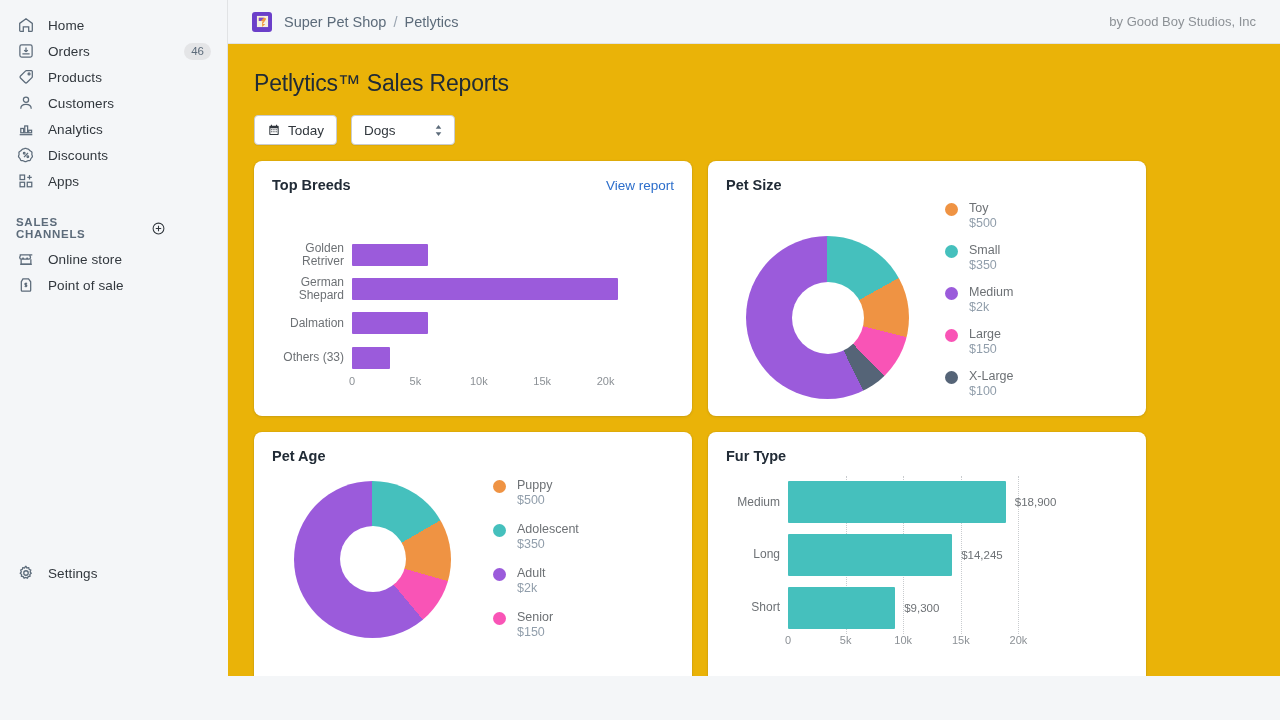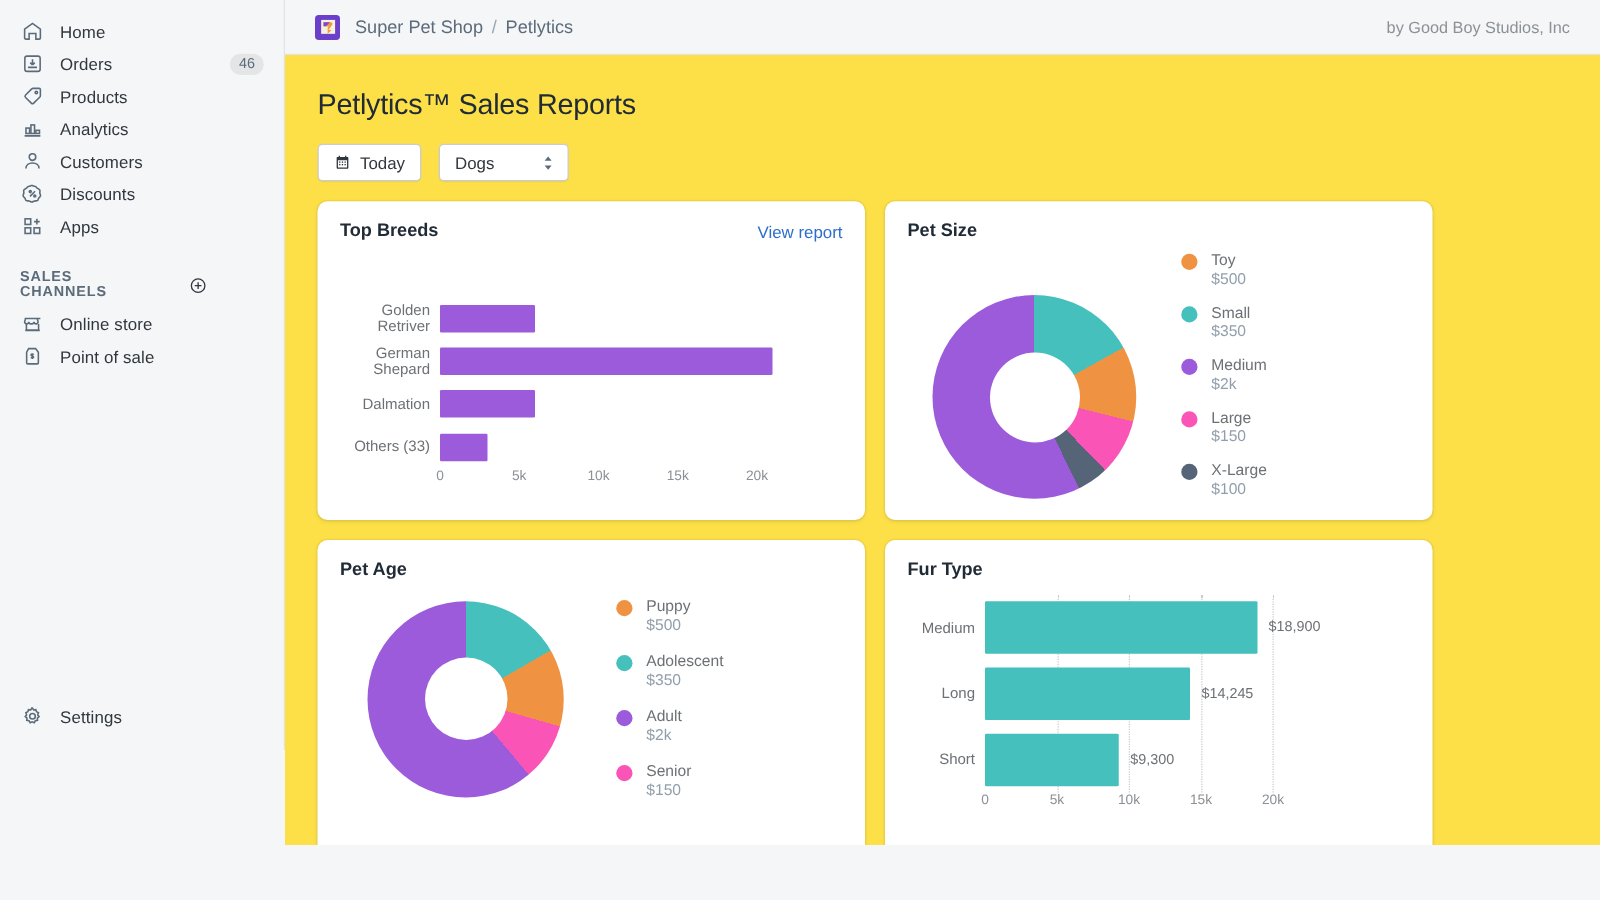--- a/index.html
+++ b/index.html
@@ -64,21 +64,21 @@
     margin-left: auto; margin-right: 45px;
     width: 16px; height: 16px; color: #31373d;
     display: flex; align-items: center; justify-content: center;
     cursor: pointer;
   }
   .nav-bottom {
     position: absolute; bottom: 14px; left: 0; right: 0;
   }
 
   
-  .main { flex: 1 1 auto; height: 676px; position: relative; background: #fde047; overflow: hidden; }
+  .main { flex: 1 1 auto; height: 676px; position: relative; background: #eab308; overflow: hidden; }
   .topbar {
     height: 44px;
     background: #f4f6f8;
     border-bottom: 1px solid #e1e3e5;
     display: flex; align-items: center;
     padding: 0 24px 0 24px;
   }
   .logo {
     width: 20px; height: 20px; border-radius: 3px;
     background: #6b3fc9;
@@ -212,37 +212,37 @@
           <path d="M10.4 3H16a1 1 0 0 1 1 1v5.6a1.5 1.5 0 0 1-.44 1.06l-5.5 5.5a1.5 1.5 0 0 1-2.12 0l-5.1-5.1a1.5 1.5 0 0 1 0-2.12l5.5-5.5A1.5 1.5 0 0 1 10.4 3Z"></path>
           <circle cx="13.4" cy="6.6" r="1.1"></circle>
         </svg>
       </span>
       <span class="lbl">Products</span>
     </div>
 
     <div class="nav-item">
       <span class="ico">
         <svg width="18" height="18" viewBox="0 0 20 20" fill="none" stroke="currentColor" stroke-width="1.4">
+          <circle cx="10" cy="6.3" r="2.9"></circle>
+          <path d="M4.2 16.4c0-3.1 2.6-4.8 5.8-4.8s5.8 1.7 5.8 4.8"></path>
+        </svg>
+      </span>
+      <span class="lbl">Customers</span>
+    </div>
+
+    <div class="nav-item">
+      <span class="ico">
+        <svg width="18" height="18" viewBox="0 0 20 20" fill="none" stroke="currentColor" stroke-width="1.4">
           <path d="M3 16.3h14"></path>
           <rect x="4.2" y="9.4" width="3.2" height="4.8"></rect>
           <rect x="8.6" y="6.6" width="3.2" height="7.6"></rect>
           <rect x="13" y="11.4" width="3.2" height="2.8"></rect>
         </svg>
       </span>
       <span class="lbl">Analytics</span>
-    </div>
-
-    <div class="nav-item">
-      <span class="ico">
-        <svg width="18" height="18" viewBox="0 0 20 20" fill="none" stroke="currentColor" stroke-width="1.4">
-          <circle cx="10" cy="6.3" r="2.9"></circle>
-          <path d="M4.2 16.4c0-3.1 2.6-4.8 5.8-4.8s5.8 1.7 5.8 4.8"></path>
-        </svg>
-      </span>
-      <span class="lbl">Customers</span>
     </div>
 
     <div class="nav-item">
       <span class="ico">
         <svg width="18" height="18" viewBox="0 0 20 20" fill="none" stroke="currentColor" stroke-width="1.4">
           <path d="M10 2.6c.7.8 1.6.6 2.5.9.9.3 1.3 1.2 2 1.8.7.6 1.6.6 2 1.5.4.9-.1 1.7 0 2.6.1.9.8 1.5.6 2.5-.2.9-1.1 1.3-1.6 2-.5.8-.4 1.7-1.2 2.2-.8.5-1.6.1-2.5.3-.9.2-1.5 1-2.4 1-.9 0-1.5-.8-2.4-1-.9-.2-1.7.2-2.5-.3-.8-.5-.7-1.4-1.2-2.2-.5-.7-1.4-1.1-1.6-2-.2-1 .5-1.6.6-2.5.1-.9-.4-1.7 0-2.6.4-.9 1.3-.9 2-1.5.7-.6 1.1-1.5 2-1.8.9-.3 1.8-.1 2.5-.9Z"></path>
           <path d="M7.8 12.3 12.2 7.8"></path>
             <circle cx="8" cy="8.1" r=".9"></circle>
             <circle cx="12" cy="12" r=".9"></circle>
         </svg>

